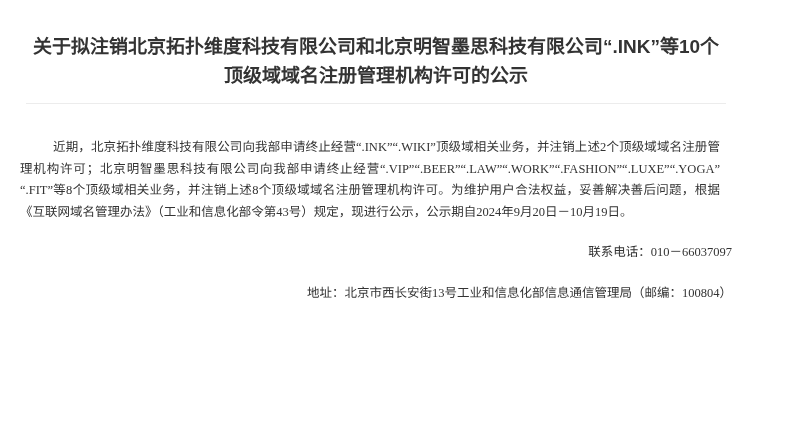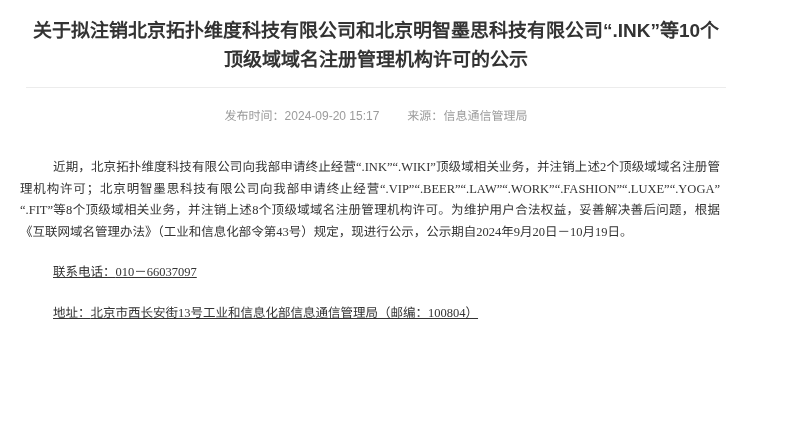--- a/index.html
+++ b/index.html
@@ -7,21 +7,21 @@
     padding: 0;
     background: #ffffff;
     width: 800px;
     height: 431px;
     overflow: hidden;
   }
   .page {
     width: 752px;
     height: 431px;
     box-sizing: border-box;
-    padding: 10px 20px 0 20px;
+    padding: 26px 20px 0 20px;
     background: #ffffff;
   }
   .title {
     font-family: "Liberation Sans", "DejaVu Sans", sans-serif;
     font-size: 19px;
     font-weight: bold;
     color: #333333;
     line-height: 29px;
     text-align: center;
     margin: 6px 8px 0 8px;
@@ -51,36 +51,32 @@
     color: #333333;
   }
   .body p {
     margin: 0 12px 19px 0;
     line-height: 21.5px;
     text-indent: 33px;
     text-align: justify;
   }
   .body p.contact-line {
     margin: 0 0 19px 0;
-    text-align: left;
-    text-decoration: underline;
+    text-align: right;
   }
 </style>
 </head>
 <body>
 
 <div class="page">
 
   <h1 class="title">关于拟注销北京拓扑维度科技有限公司和北京明智墨思科技有限公司“.INK”等10个顶级域域名注册管理机构许可的公示</h1>
 
   <hr class="divider">
 
-  <div class="meta">
-    <span>发布时间：</span><span>2024-09-20 15:17</span><span class="meta-gap"></span><span>来源：</span><span>信息通信管理局</span>
-  </div>
 
   <div class="body">
 
     <p>近期，北京拓扑维度科技有限公司向我部申请终止经营“.INK”“.WIKI”顶级域相关业务，并注销上述2个顶级域域名注册管理机构许可；北京明智墨思科技有限公司向我部申请终止经营“.VIP”“.BEER”“.LAW”“.WORK”“.FASHION”“.LUXE”“.YOGA”“.FIT”等8个顶级域相关业务，并注销上述8个顶级域域名注册管理机构许可。为维护用户合法权益，妥善解决善后问题，根据《互联网域名管理办法》（工业和信息化部令第43号）规定，现进行公示，公示期自2024年9月20日－10月19日。</p>
 
 
     <p class="contact-line"><span>联系电话：</span><span>010－66037097</span></p>
 
 
     <p class="contact-line"><span>地址：</span><span>北京市西长安街13号工业和信息化部信息通信管理局（邮编：100804）</span></p>

